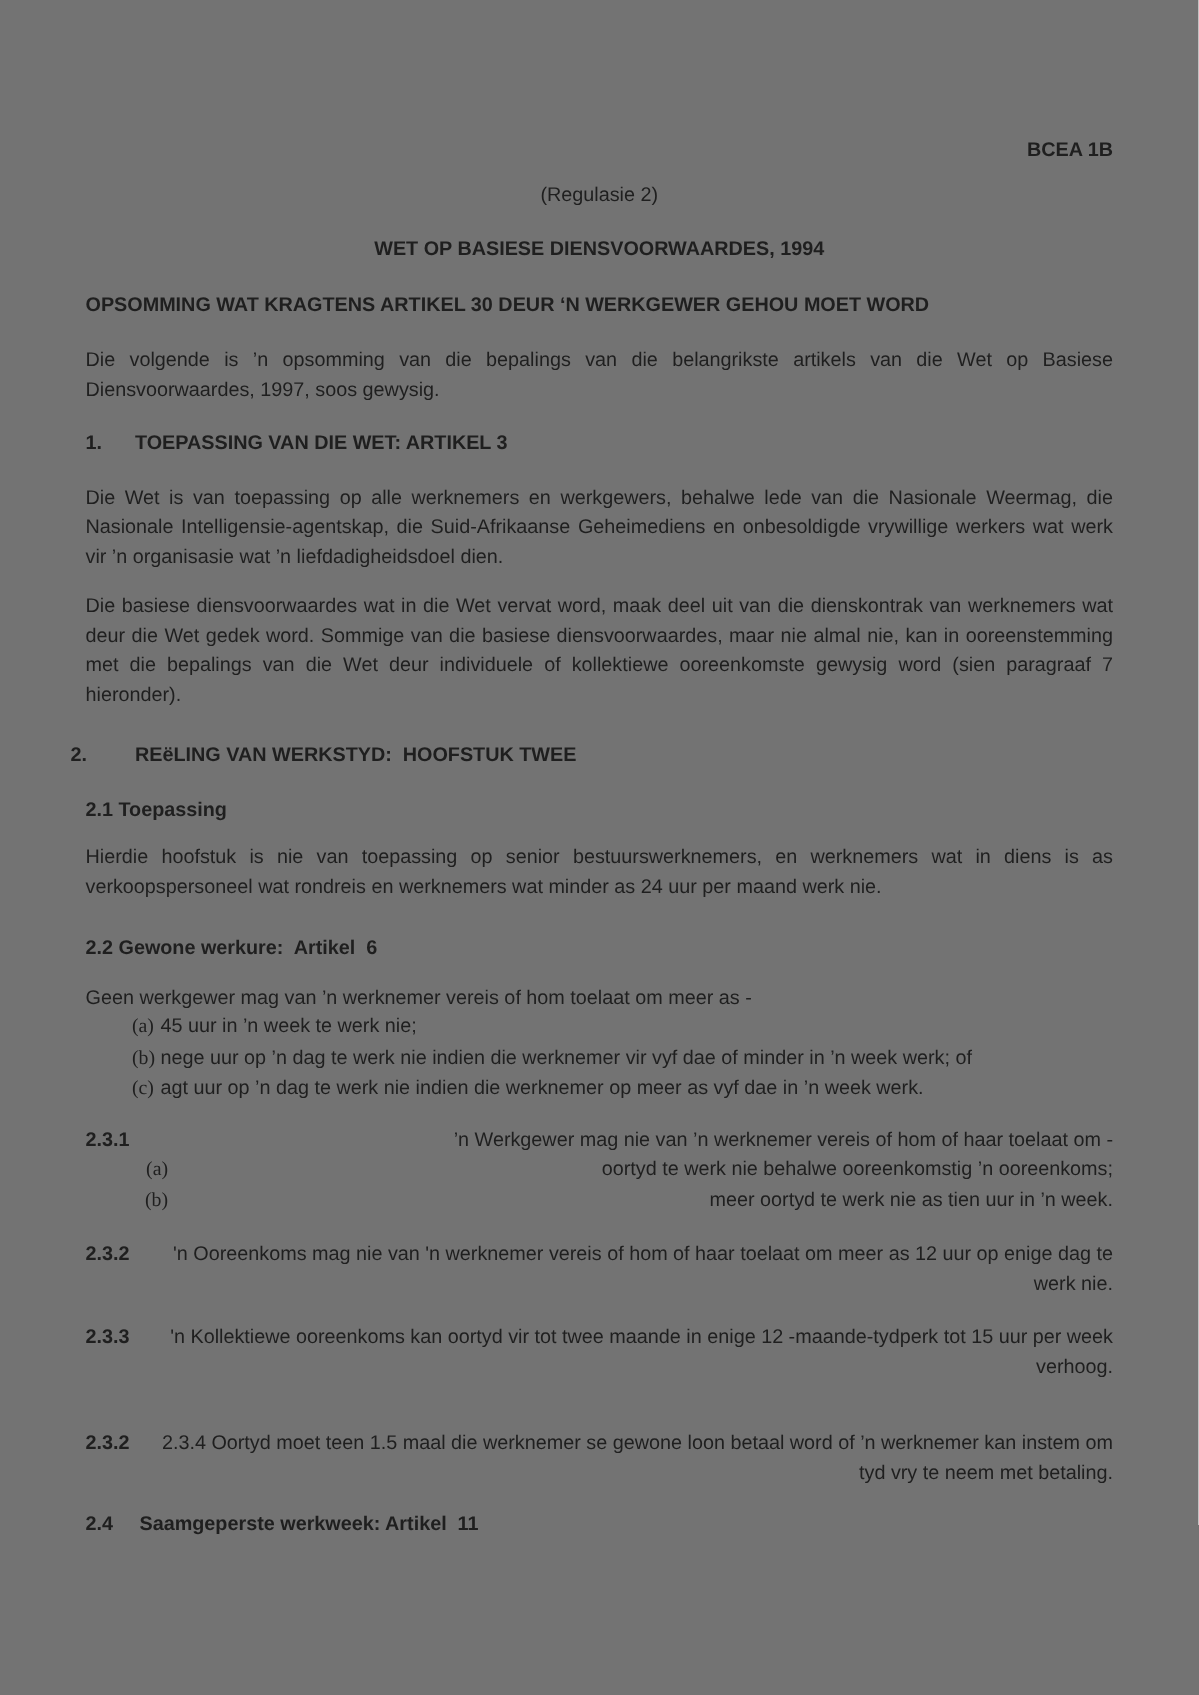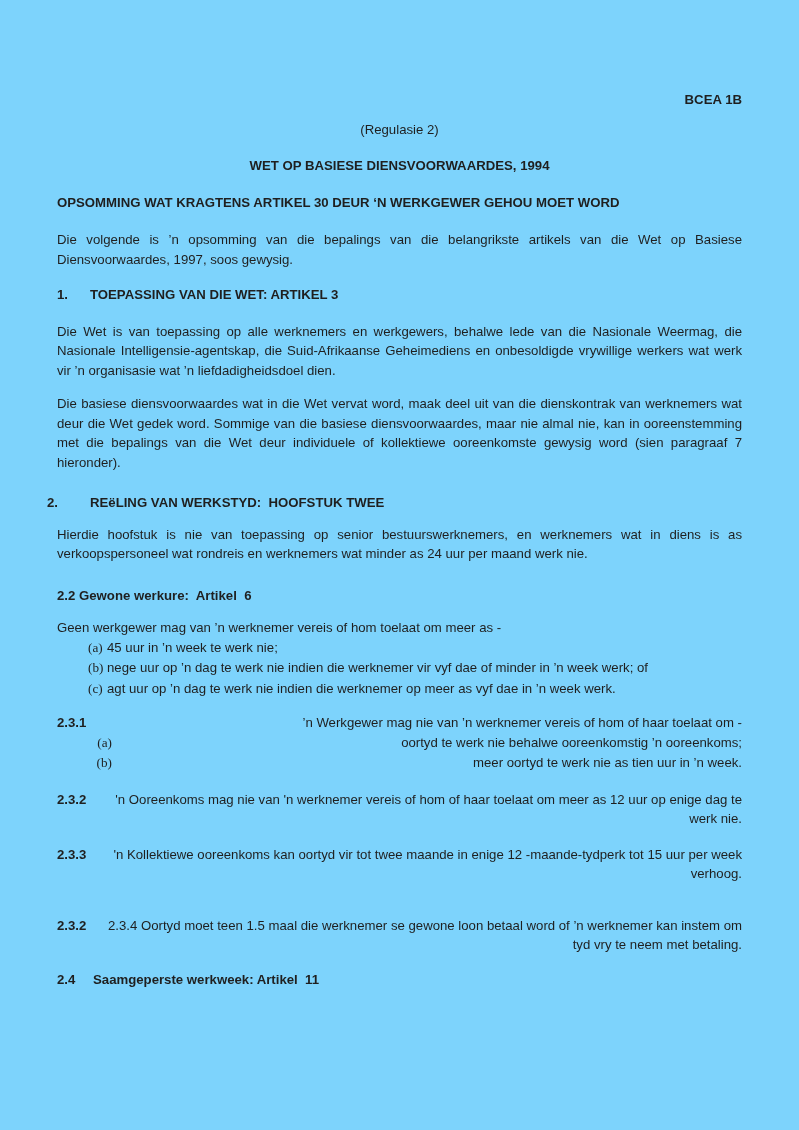--- a/index.html
+++ b/index.html
@@ -1,17 +1,17 @@
 <!DOCTYPE html>
 <html><head>
 <meta charset="utf-8">
 <style>
   html,body{margin:0;padding:0;background:#ffffff;}
   .page{
-    width:799px;height:1130px;background:#7dd3fc;
+    width:799px;height:1130px;background:#737373;
     font-family:"Liberation Sans",sans-serif;
     color:#1f1f1f;font-size:13.2px;line-height:19.5px;
     box-sizing:border-box;padding:90px 57px 0 57px;
     position:relative;overflow:hidden;
   }
   .right{text-align:right;}
   .center{text-align:center;}
   .just{text-align:justify;}
   .prews{white-space:pre-wrap;}
   .doc-ref{font-weight:700;}
@@ -66,20 +66,21 @@
 
   <div class="para p1 just">Die Wet is van toepassing op alle werknemers en werkgewers, behalwe lede van die Nasionale Weermag, die Nasionale Intelligensie-agentskap, die Suid-Afrikaanse Geheimediens en onbesoldigde vrywillige werkers wat werk vir ’n organisasie wat ’n liefdadigheidsdoel dien.</div>
 
   <div class="para p2 just">Die basiese diensvoorwaardes wat in die Wet vervat word, maak deel uit van die dienskontrak van werknemers wat deur die Wet gedek word.  Sommige van die basiese diensvoorwaardes, maar nie almal nie, kan in ooreenstemming met die bepalings van die Wet deur individuele of kollektiewe ooreenkomste gewysig word (sien paragraaf 7 hieronder).</div>
 
   <div class="sec-head h2-row">
     <span class="sec-num">2.</span>
     <span class="sec-title prews">REëLING VAN WERKSTYD:  HOOFSTUK TWEE</span>
   </div>
 
+  <div class="subhead">2.1 Toepassing</div>
 
   <div class="para just">Hierdie hoofstuk is nie van toepassing op senior bestuurswerknemers, en werknemers wat in diens is as verkoopspersoneel wat rondreis en werknemers wat minder as 24 uur per maand werk nie.</div>
 
   <div class="subhead-lg prews">2.2 Gewone werkure:  Artikel  6</div>
 
   <div class="lead">Geen werkgewer mag van ’n werknemer vereis of hom toelaat om meer as -</div>
 
   <div class="alpha-list">
     <div class="alpha-item">
       <span class="marker">(a)</span>

